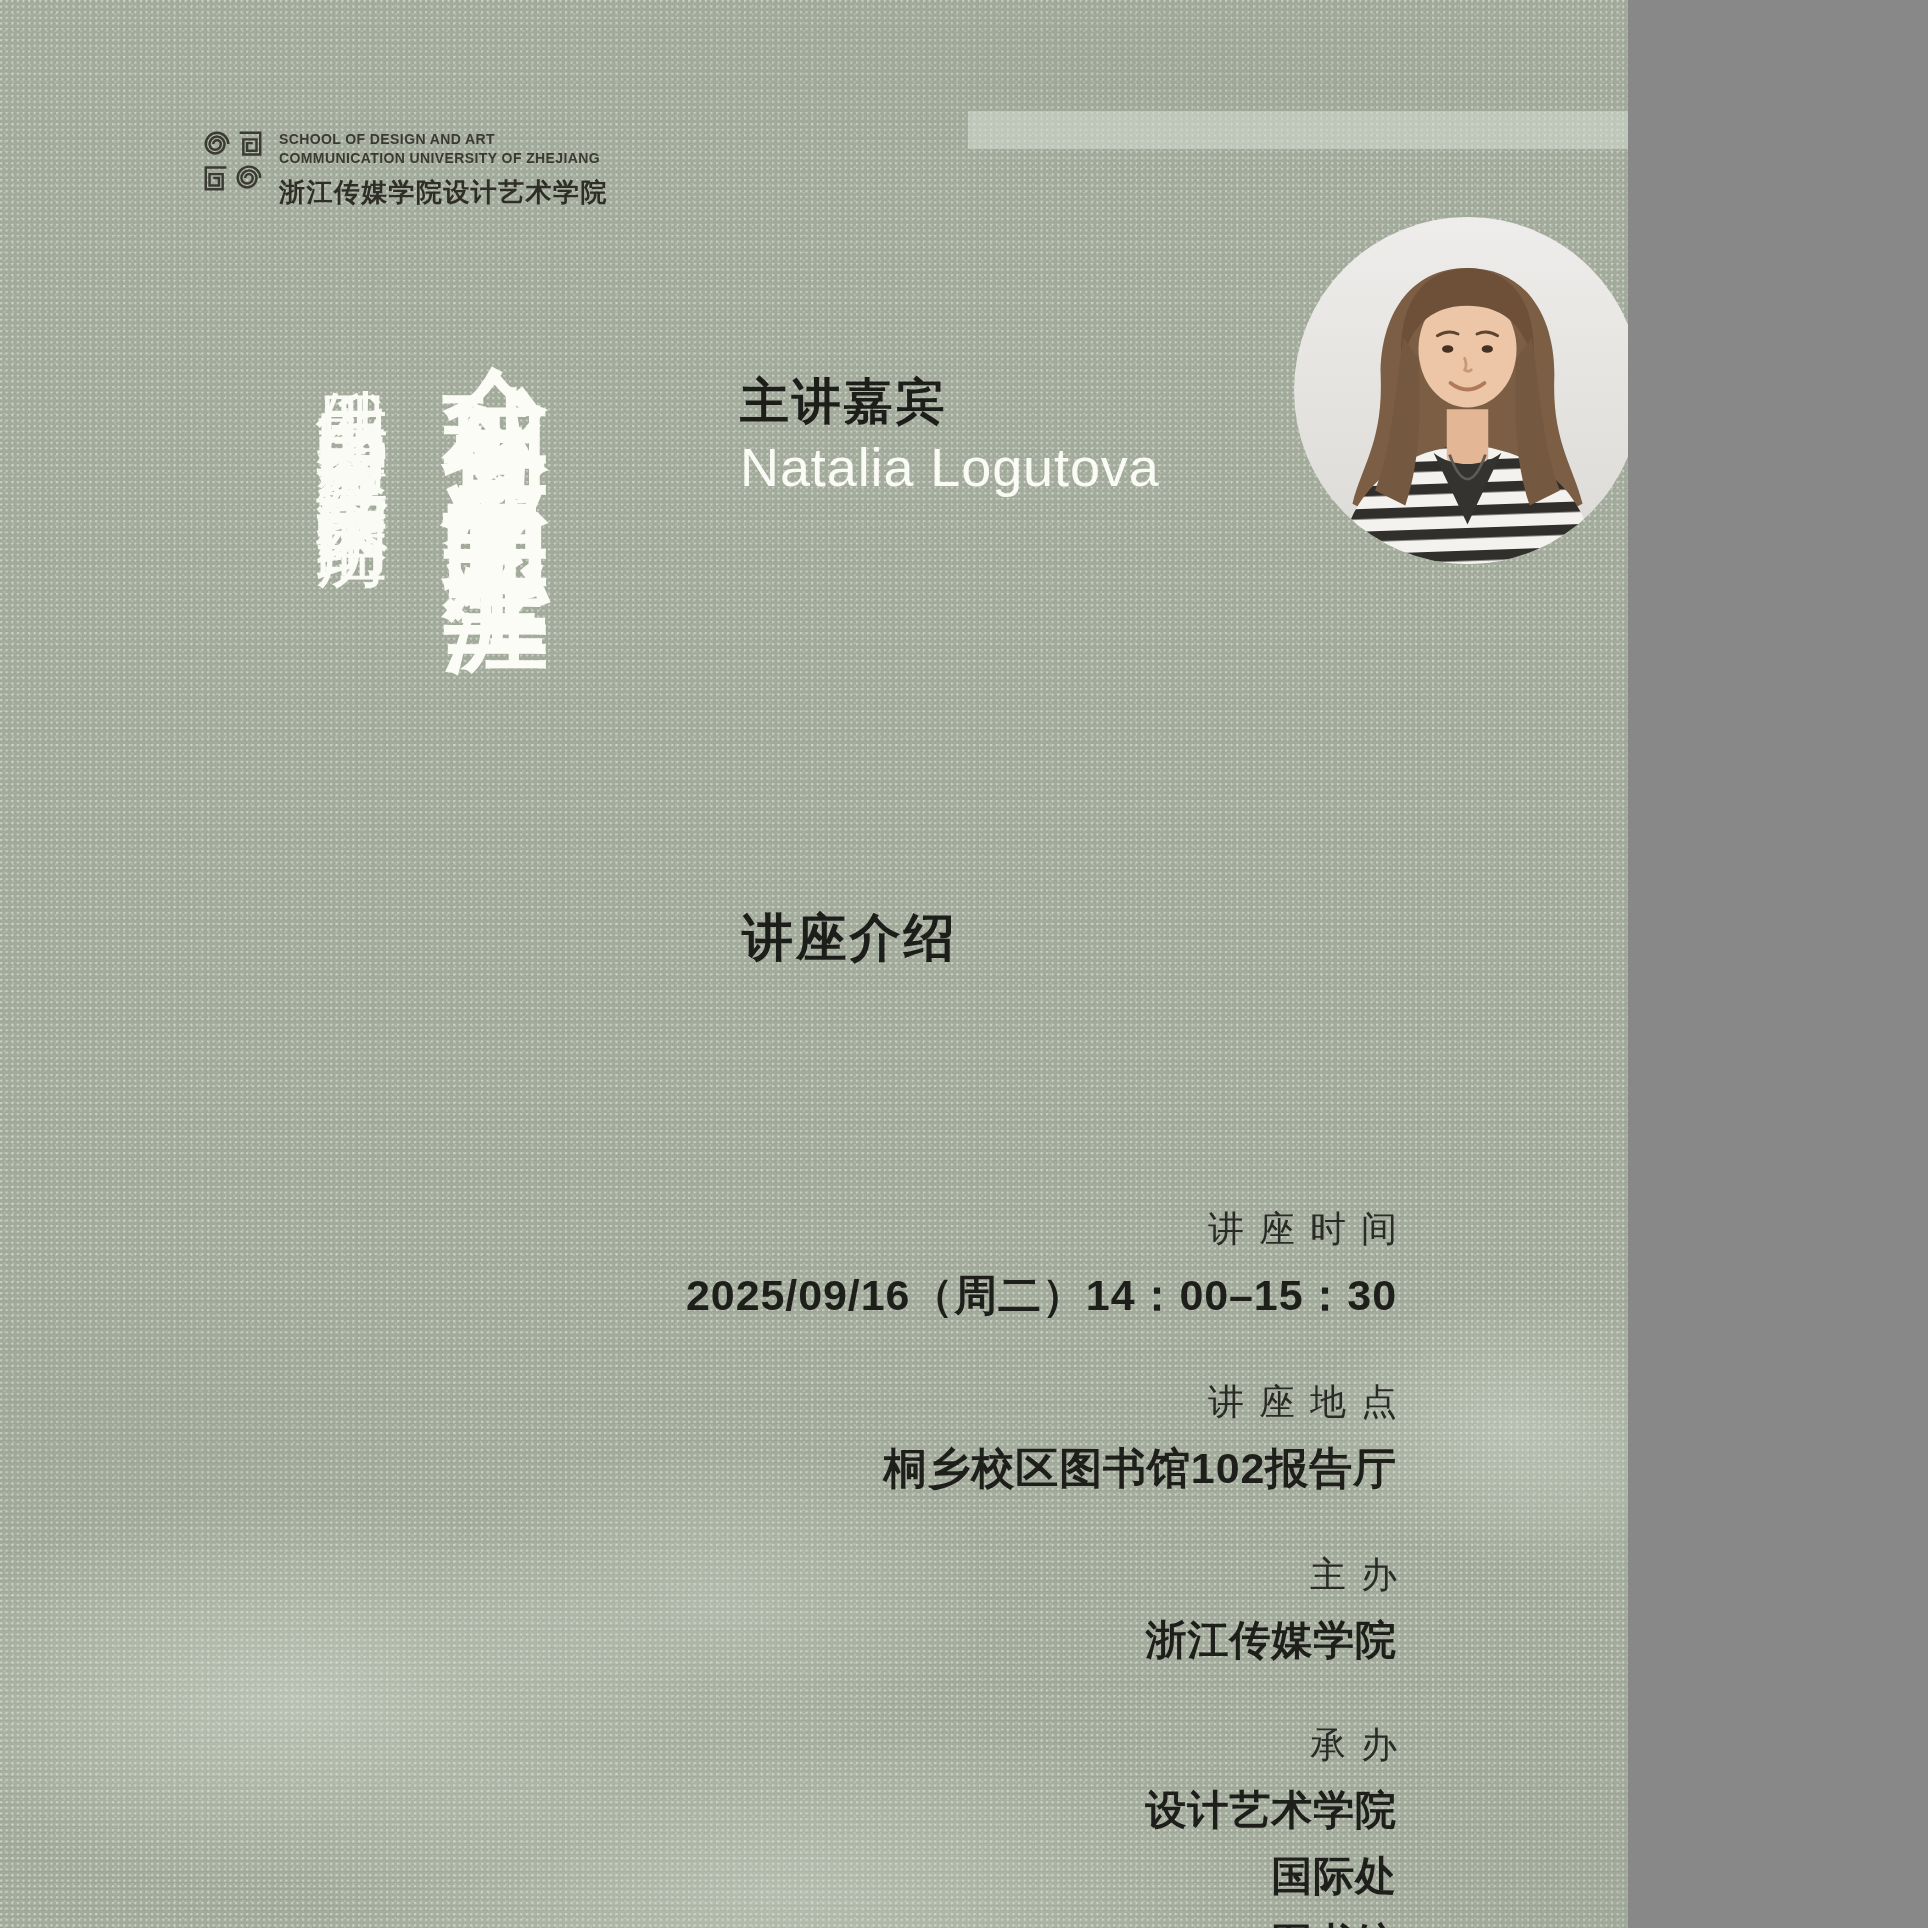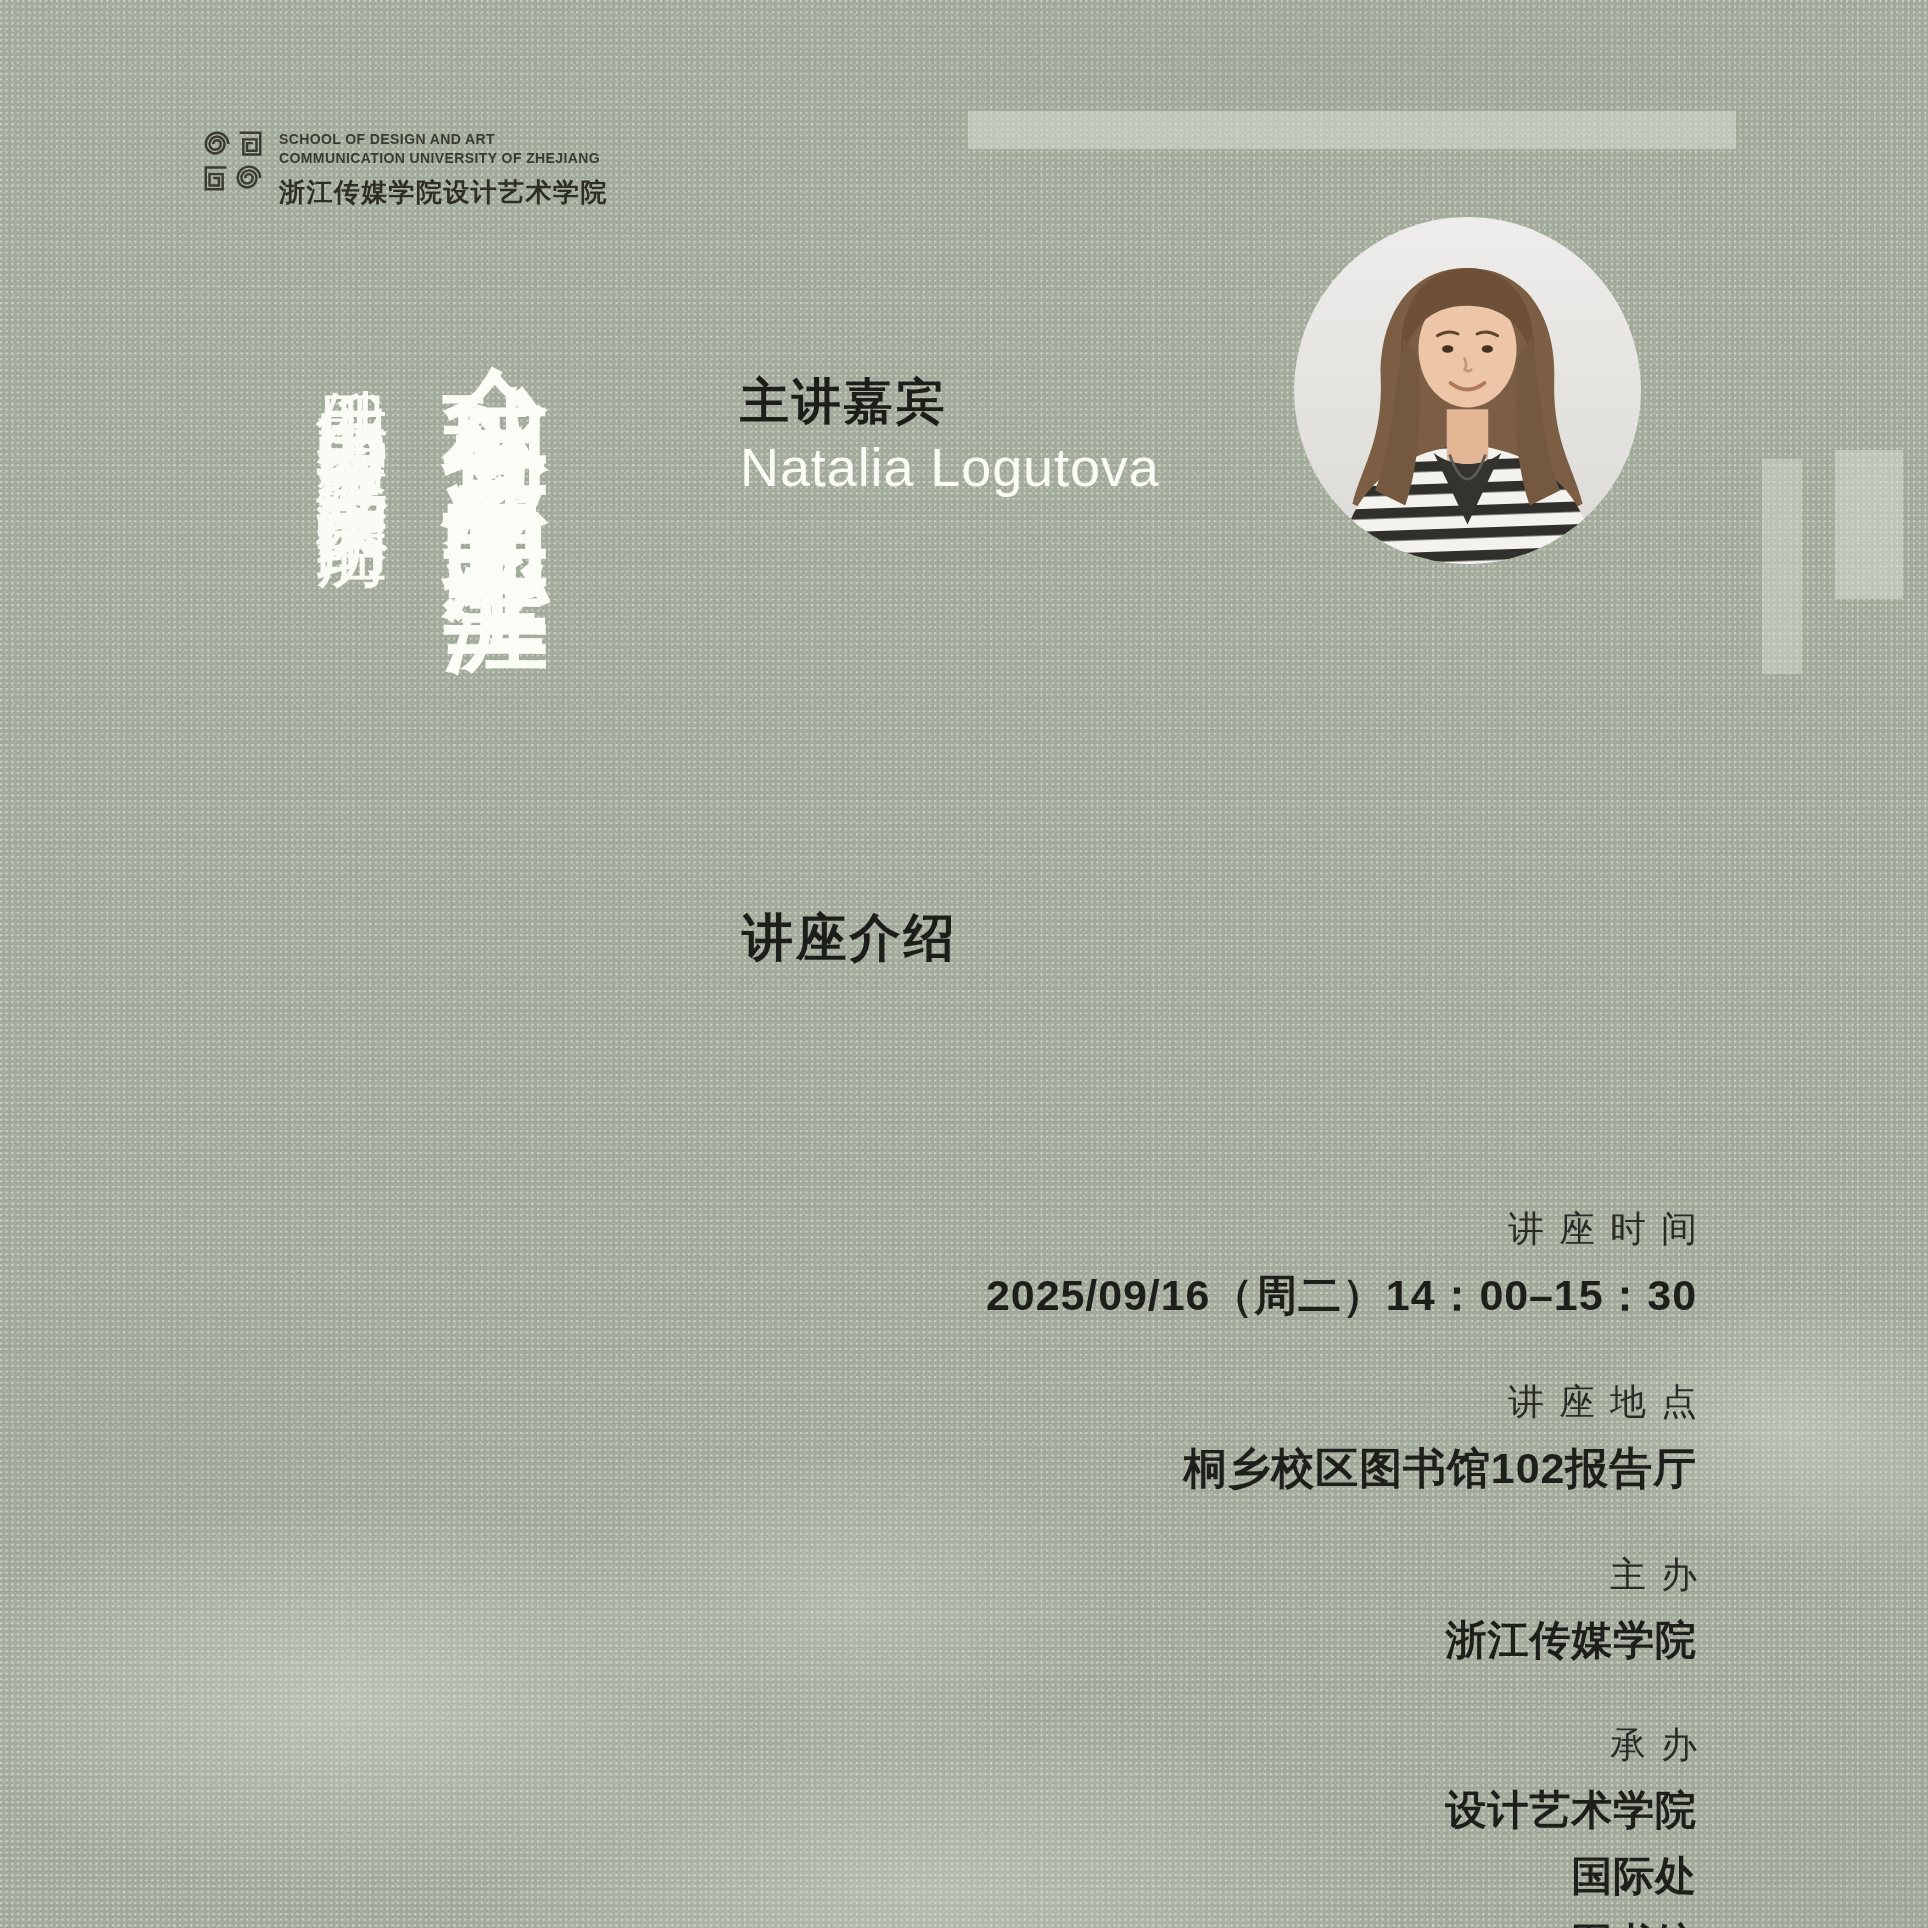--- a/index.html
+++ b/index.html
@@ -1,18 +1,18 @@
 <!DOCTYPE html>
 <html style="font-size:15px"><head>
 <meta charset="utf-8">
 <style>
   html,body{margin:0;padding:0;background:#888;}
   .poster{
     position:relative;
-    width:1928px;height:1928px;
+    width:1628px;height:1928px;
     overflow:hidden;
     font-family:"Liberation Sans","DejaVu Sans",sans-serif;
     background-color:#a3ab9c;
     background-image:
       radial-gradient(circle at 0.9px 0.9px, rgba(238,242,230,0.55) 1px, rgba(0,0,0,0) 1.8px),
       radial-gradient(circle at 0.9px 0.9px, rgba(221,229,213,0.30) 0.9px, rgba(0,0,0,0) 1.6px),
       repeating-linear-gradient(0deg, rgba(102,112,96,0.10) 0 0.9px, rgba(0,0,0,0) 0.9px 5.6px),
       repeating-linear-gradient(90deg, rgba(102,112,96,0.08) 0 0.9px, rgba(0,0,0,0) 0.9px 5.6px);
     background-size:5.6px 5.6px, 8.5px 8.5px, auto, auto;
     background-position:0 0, 3.8px 4.7px, 0 0, 0 0;

